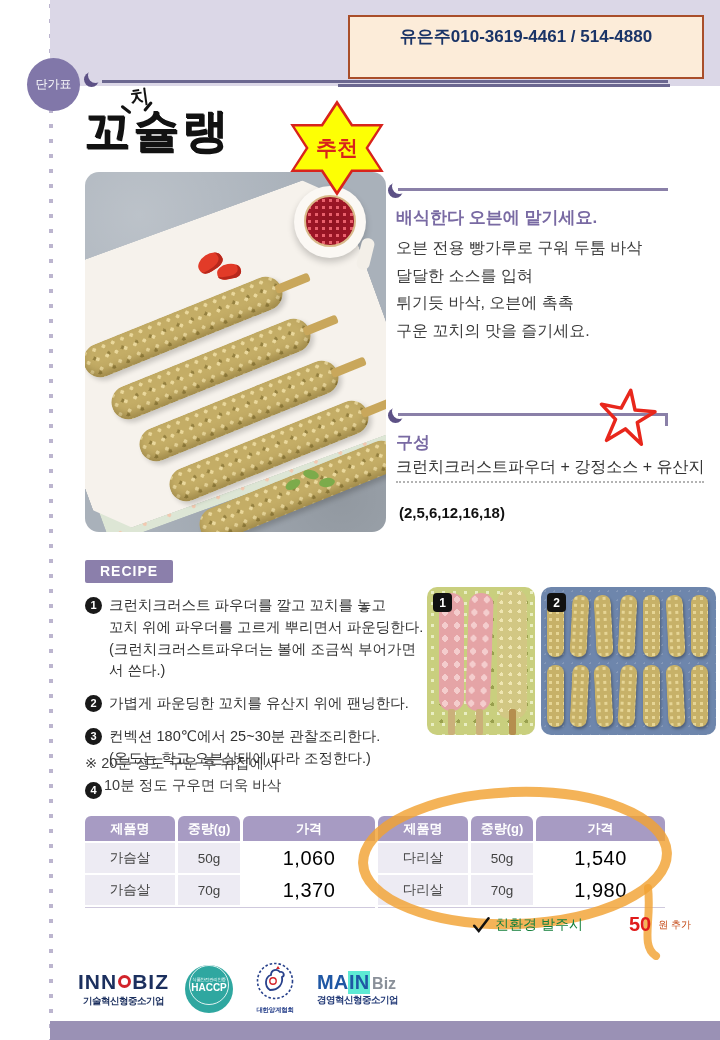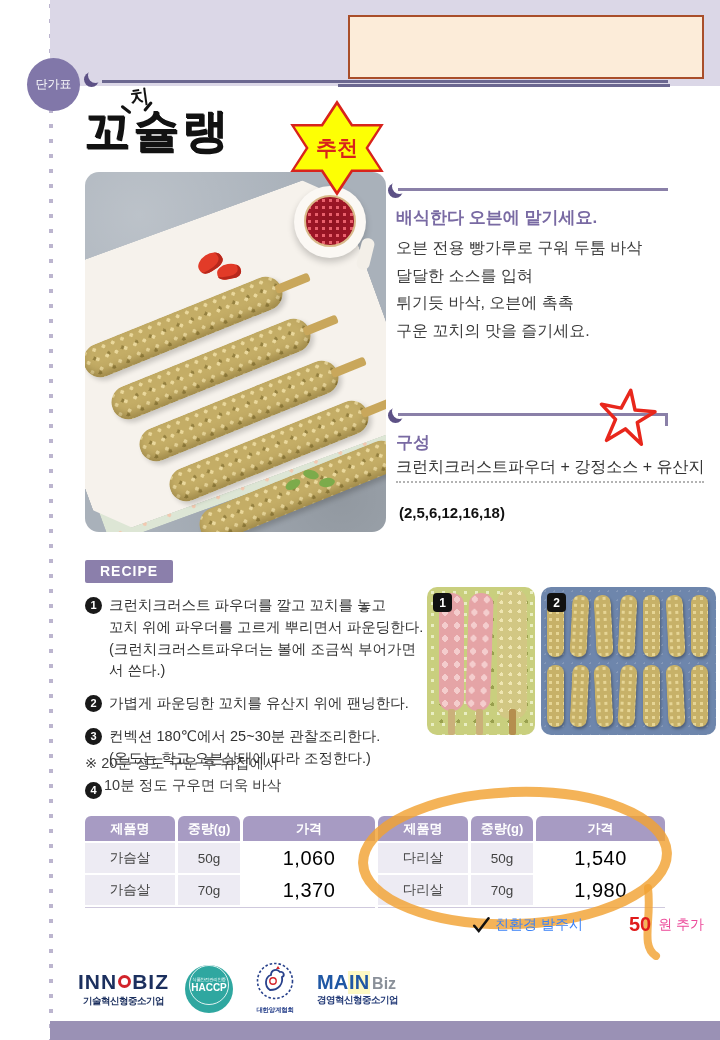--- a/index.html
+++ b/index.html
@@ -146,55 +146,56 @@
   .th { background:#a79bc3; color:#fff; font-size:13px; font-weight:bold; height:25px;
     display:flex; align-items:center; justify-content:center; border-radius:6px 6px 0 0; }
   .td { height:30px; display:flex; align-items:center; justify-content:center; }
   .td-name,.td-wt { background:#edebf3; color:#434343; font-size:13.5px; }
   .td-price { background:#fff; color:#000; font-size:20px; letter-spacing:.5px; }
   .tbl-bottom { grid-column:1/4; height:1px; background:#cfc9dd; }
 
   .oval-svg { position:absolute; left:352px; top:780px; z-index:6; pointer-events:none; }
 
   .eco { position:absolute; left:472px; top:913px; display:flex; align-items:center; z-index:7; }
-  .eco-label { font-size:14px; color:#3b82f6; margin-left:5px; }
+  .eco-label { font-size:14px; color:#15803d; margin-left:5px; }
   .eco-amount { font-size:20px; color:#e01b1b; font-weight:bold; margin-left:46px; }
-  .eco-suffix { font-size:14px; color:#ec4899; margin-left:7px; }
+  .eco-suffix { font-size:10px; color:#c2410c; margin-left:7px; }
 
   
   .logos { position:absolute; left:78px; top:962px; display:flex; align-items:center; gap:16px; z-index:4; }
   .logo-block { text-align:center; }
   .innobiz-word { font-size:21px; font-weight:bold; color:#1b2f5e; letter-spacing:1px; display:flex; align-items:center; }
   .inno-o { width:13px; height:13px; border:3.5px solid #d2232a; border-radius:50%; display:inline-block; margin:0 1px; }
   .logo-caption { font-size:9.5px; font-weight:bold; color:#1b2f5e; margin-top:1px; letter-spacing:-.5px; }
   .haccp { width:48px; height:48px; border-radius:50%; background:#2fa7a0; display:flex; flex-direction:column;
     align-items:center; color:#fff; }
   .haccp-ring { width:40px; height:40px; border:1.5px solid rgba(255,255,255,.85); border-radius:50%;
     display:flex; flex-direction:column; align-items:center; justify-content:center; }
   .haccp-arc { font-size:4.5px; letter-spacing:-.3px; }
   .haccp-word { font-size:10px; font-weight:bold; }
   .chicken-block { width:52px; text-align:center; }
   .chicken-caption { font-size:6.5px; color:#27408b; font-weight:bold; margin-top:0; letter-spacing:-.3px; }
   .mainbiz-word { font-size:20px; font-weight:bold; display:flex; align-items:baseline; }
-  .mb-ma { color:#1f57a4; } .mb-in { color:#1f57a4; background:#fef9c3; padding:0 1px; }
+  .mb-ma { color:#1f57a4; } .mb-in { color:#1f57a4; background:#5eead4; padding:0 1px; }
   .mb-biz { color:#8a9099; font-size:16px; margin-left:2px; }
   .mainbiz-caption { font-size:9.5px; font-weight:bold; color:#233a77; letter-spacing:-.5px; }
 
   .bottom-bar { position:absolute; left:50px; top:1021px; width:670px; height:19px; background:#9a91b5; z-index:2; }
 </style>
 </head>
 <body>
 
 <div class="page">
 
   <div class="dotline"></div>
   <div class="band"></div>
   <div class="band-underline"></div>
 
   <div class="hdr-box">
+    <div class="hdr-phone">유은주010-3619-4461 / 514-4880</div>
   </div>
 
   <div class="tab-circle">
     <span>단가표</span>
   </div>
 
   <span class="moon logo-moon"></span>
   <div class="logo-line"></div>
 
   <div class="brand">

